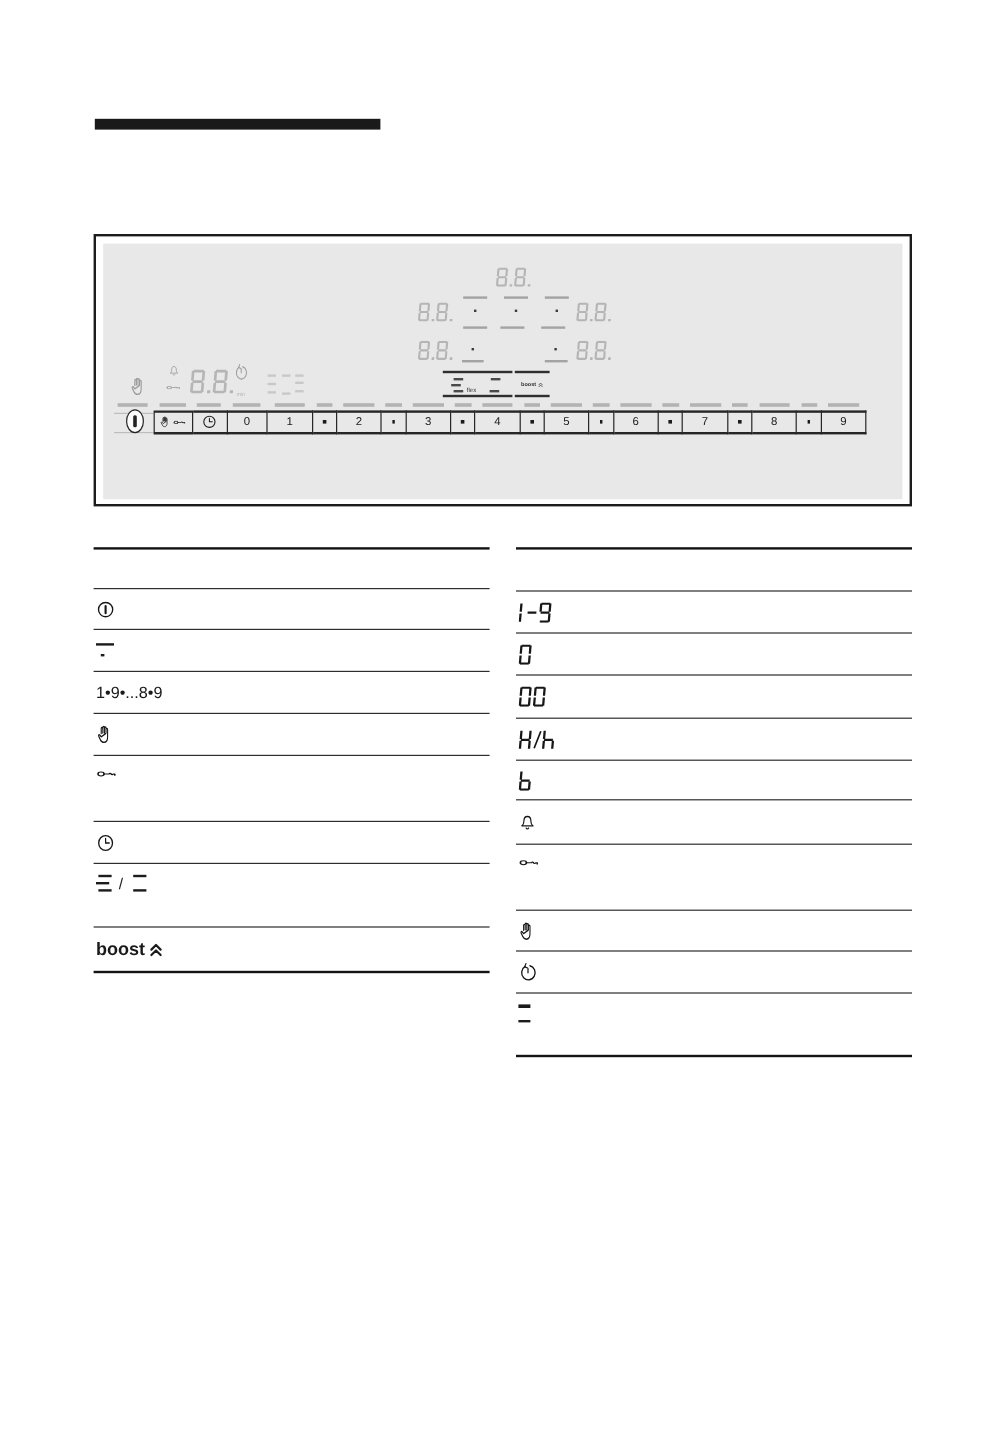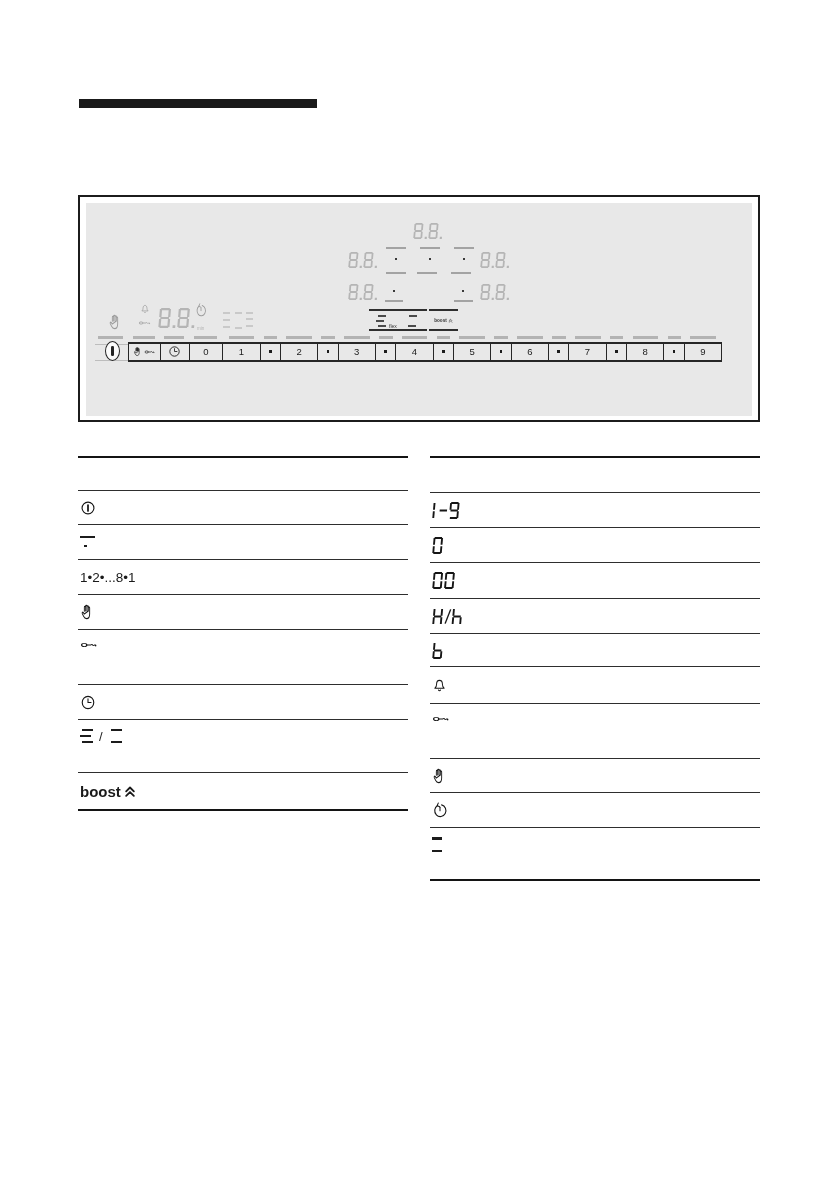--- a/index.html
+++ b/index.html
@@ -442,21 +442,21 @@
           </svg>
         </span>
       </div>
       <div class="trow" style="height: 35px;">
         <div class="dashdot">
           <div class="d1"></div>
           <div class="d2"></div>
         </div>
       </div>
       <div class="trow" style="height: 35px;">
-        <span class="rowtext">1•2•...8•1</span>
+        <span class="rowtext">1•9•...8•9</span>
       </div>
       <div class="trow" style="height: 35px;">
         <span class="icon" style="width: 14px; height: 18px;">
           <svg viewBox="0 0 20 20" preserveAspectRatio="none">
             <path d="M6.2 9.2 V4.6 a0.95 0.95 0 0 1 1.9 0 V8.8 M8.1 8.6 V3.6 a0.95 0.95 0 0 1 1.9 0 V8.6 M10 8.6 V4.1 a0.95 0.95 0 0 1 1.9 0 V9 M11.9 9 V5.4 a0.95 0.95 0 0 1 1.9 0 V12.2 c0 3.1 -1.7 5.2 -4.4 5.2 c-2.2 0 -3.3 -0.9 -4.3 -2.6 L3.2 11.6 c-0.5 -0.9 0.5 -1.8 1.3 -1.1 L6.2 12.2 Z" fill="none" stroke="currentColor" stroke-width="1.3" stroke-linejoin="round" stroke-linecap="round"></path>
           </svg>
         </span>
       </div>
       <div class="trow vtop" style="height: 55px;">
         <span class="icon" style="width: 19px; height: 12px;">

